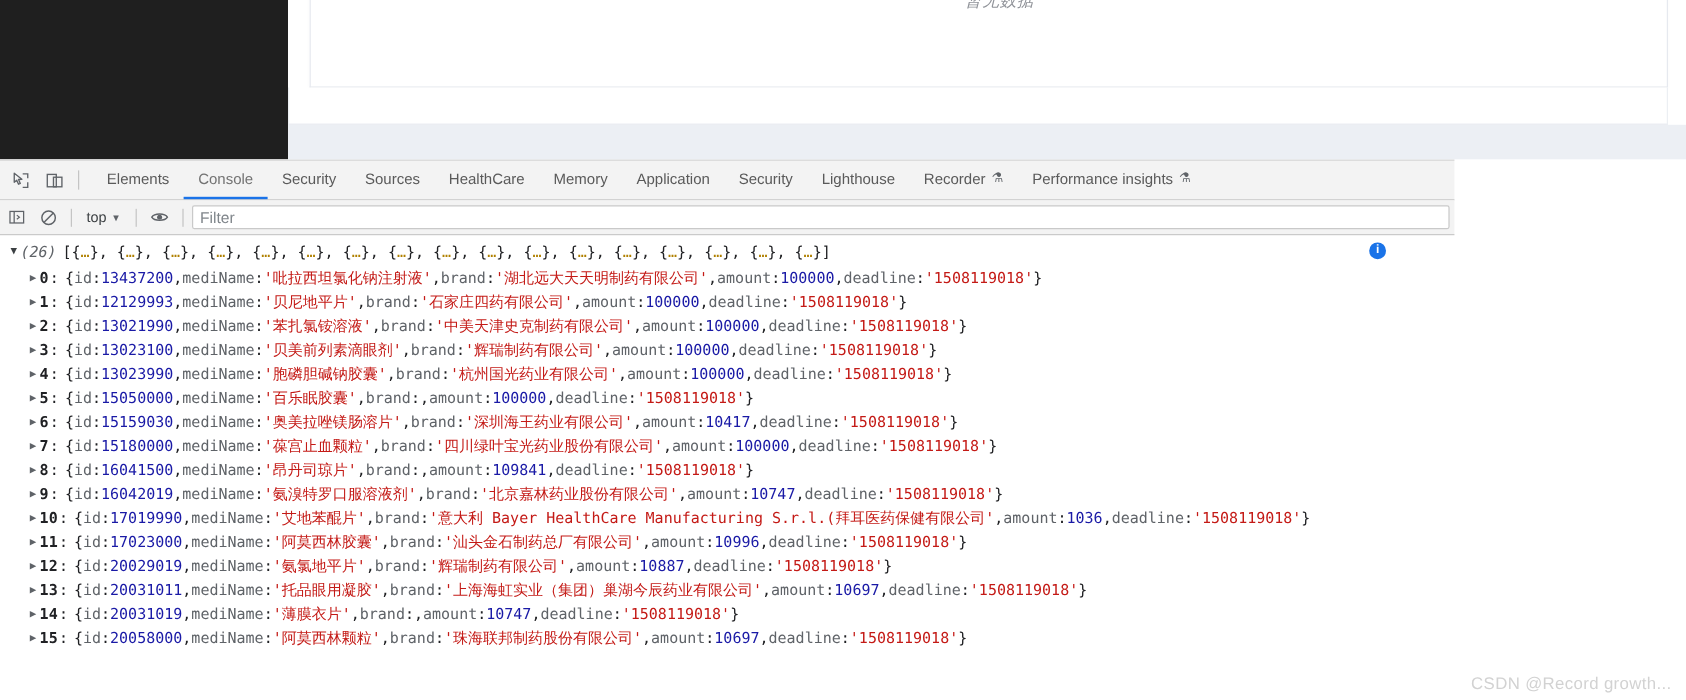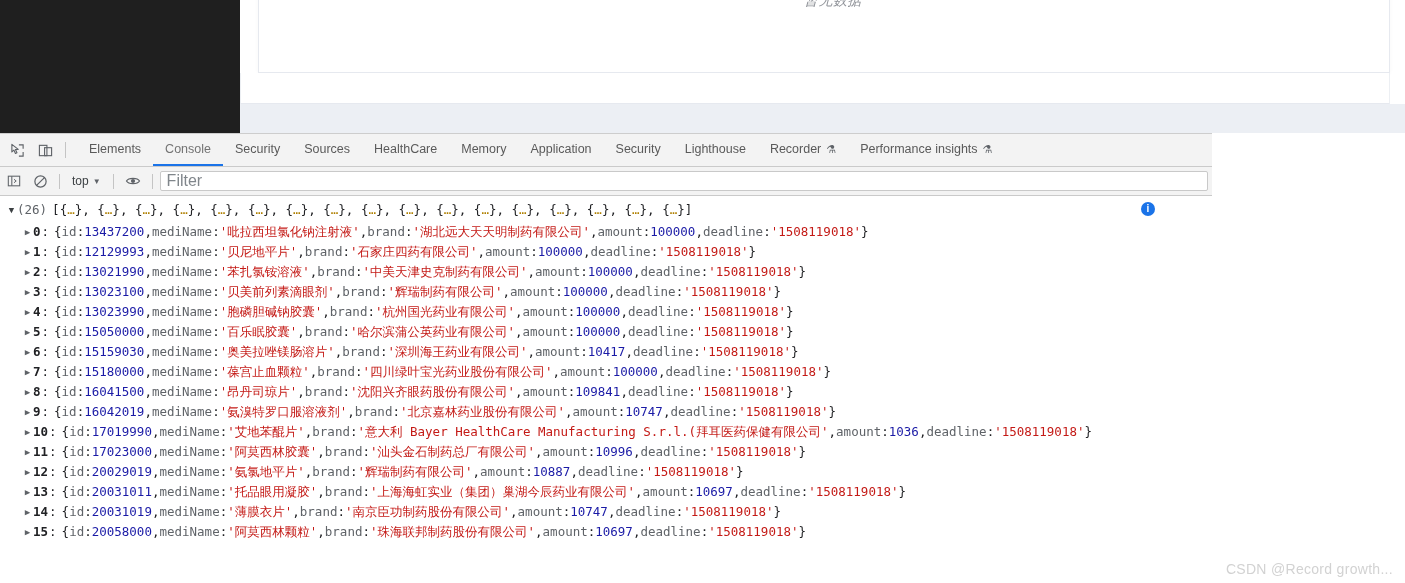--- a/index.html
+++ b/index.html
@@ -67,21 +67,21 @@
   .fb-sep { width: 1px; height: 15px; background: #c4c4c4; margin: 0 5px; }
   .ctx-select {
     display: flex; align-items: center; gap: 4px; font-size: 12px; color: #3c4043;
     padding: 2px 5px; border-radius: 3px; cursor: pointer;
     font-family: "Liberation Sans", sans-serif;
   }
   .caret { font-size: 8px; color: #5f6368; }
   .filter-input {
     flex: 1; height: 20px; margin-right: 4px;
     border: 1px solid #c9c9c9; border-radius: 2px; background: #ffffff;
-    font-size: 16px; color: #202124; padding: 0 6px; outline: none;
+    font-size: 13px; color: #202124; padding: 0 6px; outline: none;
     font-family: "Liberation Sans", sans-serif;
   }
   .filter-input::placeholder { color: #80868b; }
 
   
   .console-body {
     position: absolute; left: 0; top: 63px; right: 0; bottom: 0;
     background: #ffffff; overflow: hidden;
     font-family: "DejaVu Sans Mono", monospace;
     font-size: 12.5px; line-height: 20px; color: #202124;
@@ -94,21 +94,21 @@
 
   .grp-header {
     display: flex; align-items: flex-start; padding: 3px 0 2px 6px;
     white-space: nowrap; position: relative;
   }
   .tri {
     display: inline-block; width: 11px; flex: 0 0 11px; color: #5f6368;
     font-size: 9px; line-height: 20px; text-align: center; cursor: pointer; user-select: none;
   }
   .tri.open { color: #3c4043; }
-  .count { color: #5f6368; margin-right: 5px; }
+  .count { color: #5f6368; font-style: italic; margin-right: 5px; }
   .brk { color: #202124; }
   .objstub { color: #202124; }
   .objstub .dots { color: #b08000; }
   .info-badge {
     position: absolute; left: 1141px; top: 5px;
     width: 14px; height: 14px; border-radius: 50%; background: #1a73e8;
     color: #ffffff; font-size: 10px; font-family: "Liberation Sans", sans-serif;
     display: flex; align-items: center; justify-content: center; font-weight: bold;
   }
 
@@ -387,21 +387,20 @@
             <span class="key">id</span>
             <span class="punct">: </span>
             <span class="num">15050000</span>
             <span class="punct">, </span>
             <span class="key">mediName</span>
             <span class="punct">: </span>
             <span class="str">'百乐眠胶囊'</span>
             <span class="punct">, </span>
             <span class="key">brand</span>
             <span class="punct">: </span>
-            <span class="str">'哈尔滨蒲公英药业有限公司'</span>
             <span class="punct">, </span>
             <span class="key">amount</span>
             <span class="punct">: </span>
             <span class="num">100000</span>
             <span class="punct">, </span>
             <span class="key">deadline</span>
             <span class="punct">: </span>
             <span class="str">'1508119018'</span>
             <span class="brace">}</span>
           </div>
@@ -465,21 +464,20 @@
             <span class="key">id</span>
             <span class="punct">: </span>
             <span class="num">16041500</span>
             <span class="punct">, </span>
             <span class="key">mediName</span>
             <span class="punct">: </span>
             <span class="str">'昂丹司琼片'</span>
             <span class="punct">, </span>
             <span class="key">brand</span>
             <span class="punct">: </span>
-            <span class="str">'沈阳兴齐眼药股份有限公司'</span>
             <span class="punct">, </span>
             <span class="key">amount</span>
             <span class="punct">: </span>
             <span class="num">109841</span>
             <span class="punct">, </span>
             <span class="key">deadline</span>
             <span class="punct">: </span>
             <span class="str">'1508119018'</span>
             <span class="brace">}</span>
           </div>
@@ -621,21 +619,20 @@
             <span class="key">id</span>
             <span class="punct">: </span>
             <span class="num">20031019</span>
             <span class="punct">, </span>
             <span class="key">mediName</span>
             <span class="punct">: </span>
             <span class="str">'薄膜衣片'</span>
             <span class="punct">, </span>
             <span class="key">brand</span>
             <span class="punct">: </span>
-            <span class="str">'南京臣功制药股份有限公司'</span>
             <span class="punct">, </span>
             <span class="key">amount</span>
             <span class="punct">: </span>
             <span class="num">10747</span>
             <span class="punct">, </span>
             <span class="key">deadline</span>
             <span class="punct">: </span>
             <span class="str">'1508119018'</span>
             <span class="brace">}</span>
           </div>

